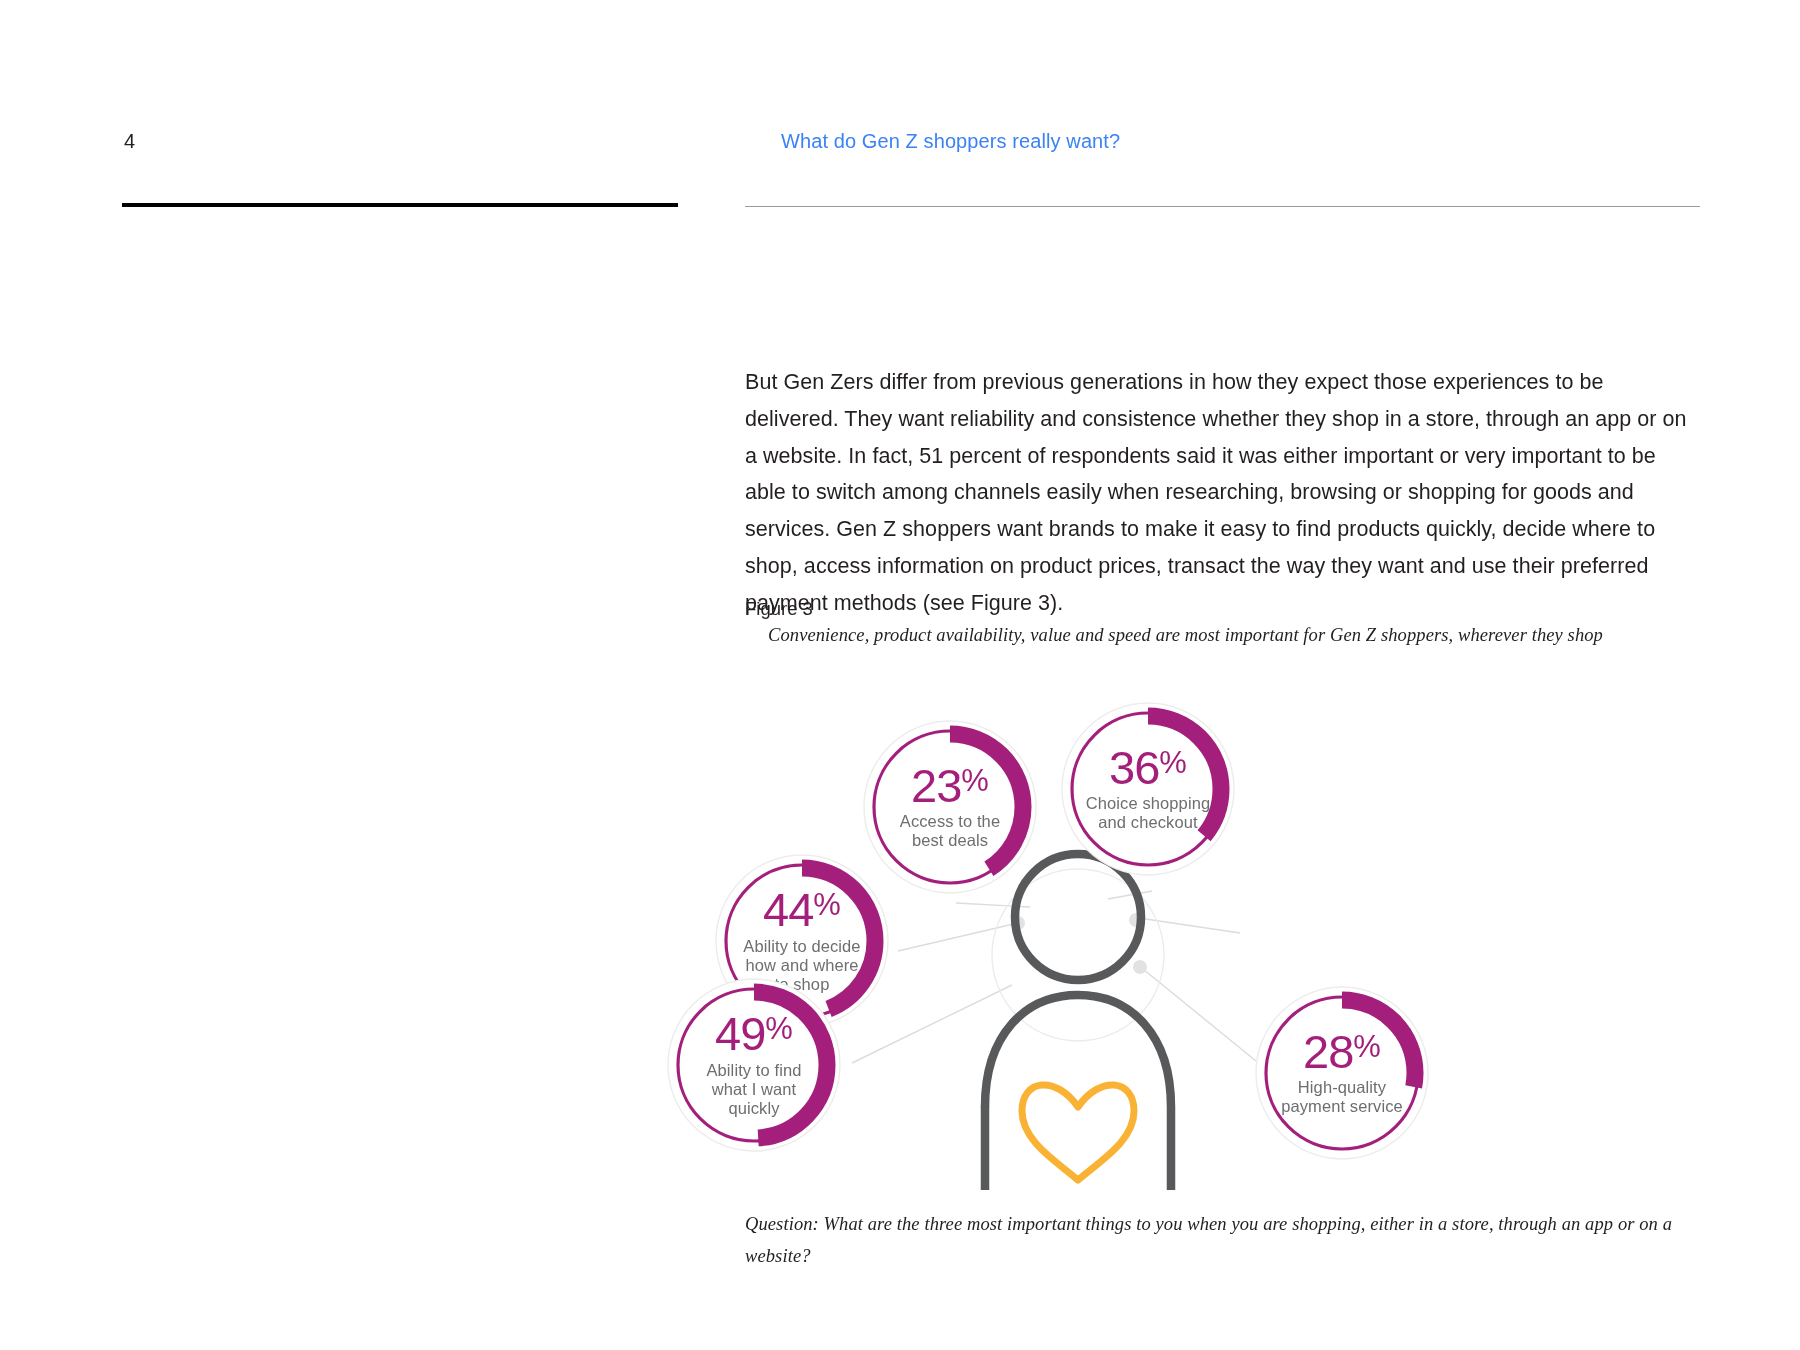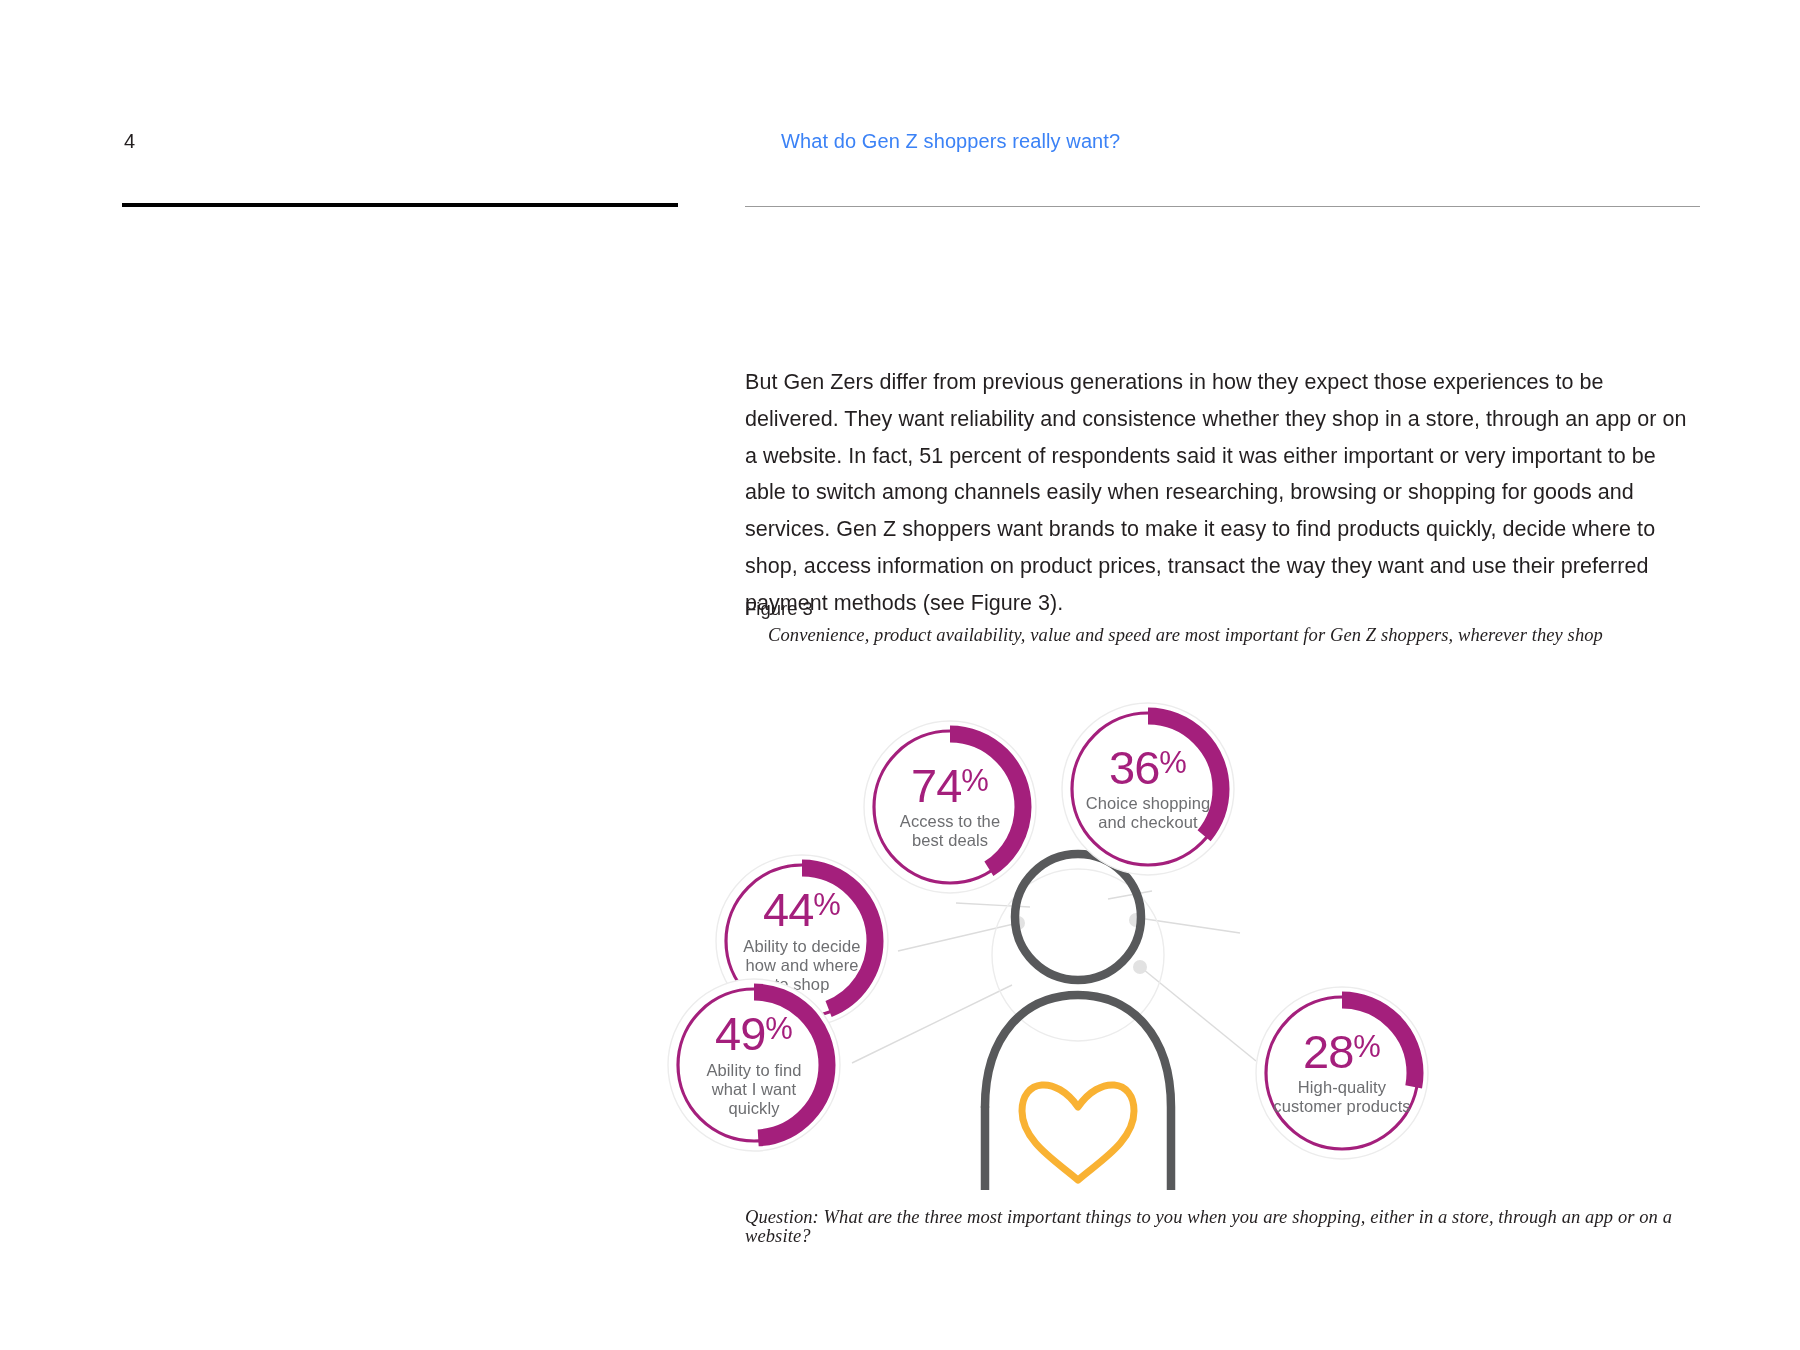--- a/index.html
+++ b/index.html
@@ -161,21 +161,21 @@
 
   
   #figure-question {
     position: absolute;
     left: 745px;
     top: 1208px;
     width: 950px;
     font-family: "Liberation Serif", serif;
     font-style: italic;
     font-size: 18.5px;
-    line-height: 19px;
+    line-height: 32px;
     color: #231f20;
     letter-spacing: .1px;
   }
 </style>
 </head>
 <body>
 
 <div id="page-number">4</div>
 
 <div id="header-title">What do Gen Z shoppers really want?</div>
@@ -252,21 +252,21 @@
     </div>
   </div>
 
   <div class="donut" id="donut-2">
     <svg viewBox="0 0 180 180">
       <circle cx="90" cy="90" r="86" fill="#fff" stroke="#ececec" stroke-width="1.4"></circle>
       <circle cx="90" cy="90" r="76" fill="none" stroke="#a41f7c" stroke-width="3.2"></circle>
       <circle cx="90" cy="90" r="73" fill="none" stroke="#a41f7c" stroke-width="17" stroke-dasharray="188.0 472.5" stroke-dashoffset="0" transform="rotate(-90 90 90)"></circle>
     </svg>
     <div class="donut-label">
-      <div class="donut-value"><span>74</span><span class="pct">%</span></div>
+      <div class="donut-value"><span>23</span><span class="pct">%</span></div>
       <div class="donut-caption">Access to the
 best deals</div>
     </div>
   </div>
 
   <div class="donut" id="donut-3">
     <svg viewBox="0 0 180 180">
       <circle cx="90" cy="90" r="86" fill="#fff" stroke="#ececec" stroke-width="1.4"></circle>
       <circle cx="90" cy="90" r="76" fill="none" stroke="#a41f7c" stroke-width="3.2"></circle>
       <circle cx="90" cy="90" r="73" fill="none" stroke="#a41f7c" stroke-width="17" stroke-dasharray="165.1 495.4" stroke-dashoffset="0" transform="rotate(-90 90 90)"></circle>
@@ -281,19 +281,19 @@
 
   <div class="donut" id="donut-5">
     <svg viewBox="0 0 180 180">
       <circle cx="90" cy="90" r="86" fill="#fff" stroke="#ececec" stroke-width="1.4"></circle>
       <circle cx="90" cy="90" r="76" fill="none" stroke="#a41f7c" stroke-width="3.2"></circle>
       <circle cx="90" cy="90" r="73" fill="none" stroke="#a41f7c" stroke-width="17" stroke-dasharray="128.4 532.2" stroke-dashoffset="0" transform="rotate(-90 90 90)"></circle>
     </svg>
     <div class="donut-label">
       <div class="donut-value"><span>28</span><span class="pct">%</span></div>
       <div class="donut-caption">High-quality
-customer products</div>
+payment service</div>
     </div>
   </div>
 
 </div>
 
 <div id="figure-question">Question: What are the three most important things to you when you are shopping, either in a store, through an app or on a website?</div>
 
 </body></html>

